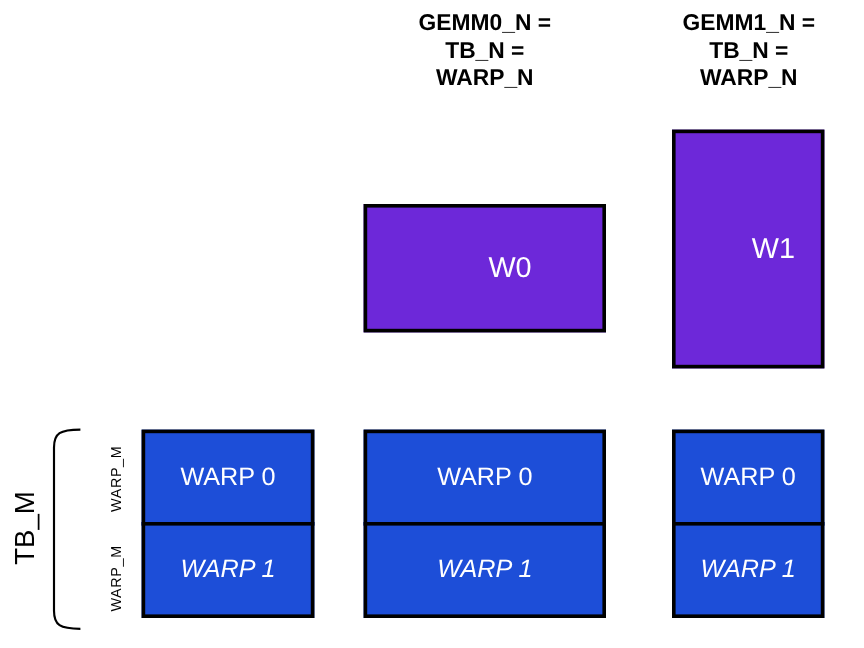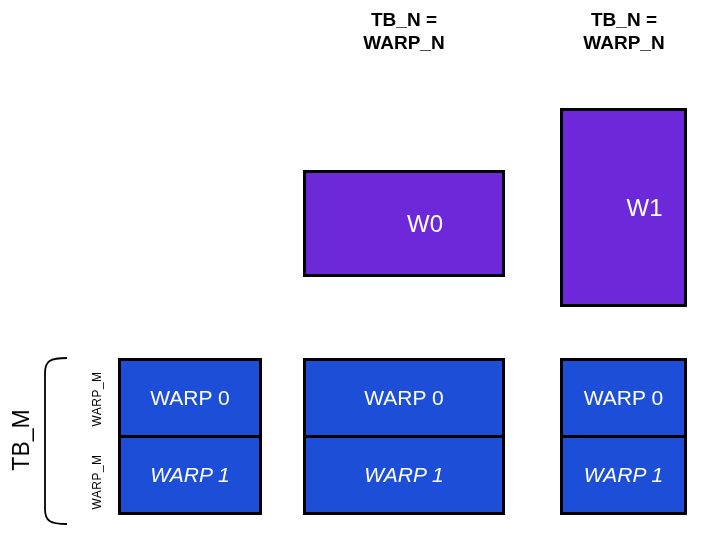--- a/index.html
+++ b/index.html
@@ -44,24 +44,26 @@
   .warpm-1 { left:97px; top:482px; }
 
   .bracket { position:absolute; left:42px; top:356px; }
 </style>
 </head>
 <body>
 
 <div class="canvas">
 
   <div class="toplabel toplabel-0">
+    <div>GEMM0_N =</div>
     <div>TB_N =</div>
     <div>WARP_N</div>
   </div>
   <div class="toplabel toplabel-1">
+    <div>GEMM1_N =</div>
     <div>TB_N =</div>
     <div>WARP_N</div>
   </div>
 
   <div class="tile blue-tile w0">
     <span>W0</span>
   </div>
   <div class="tile blue-tile w1">
     <span>W1</span>
   </div>

